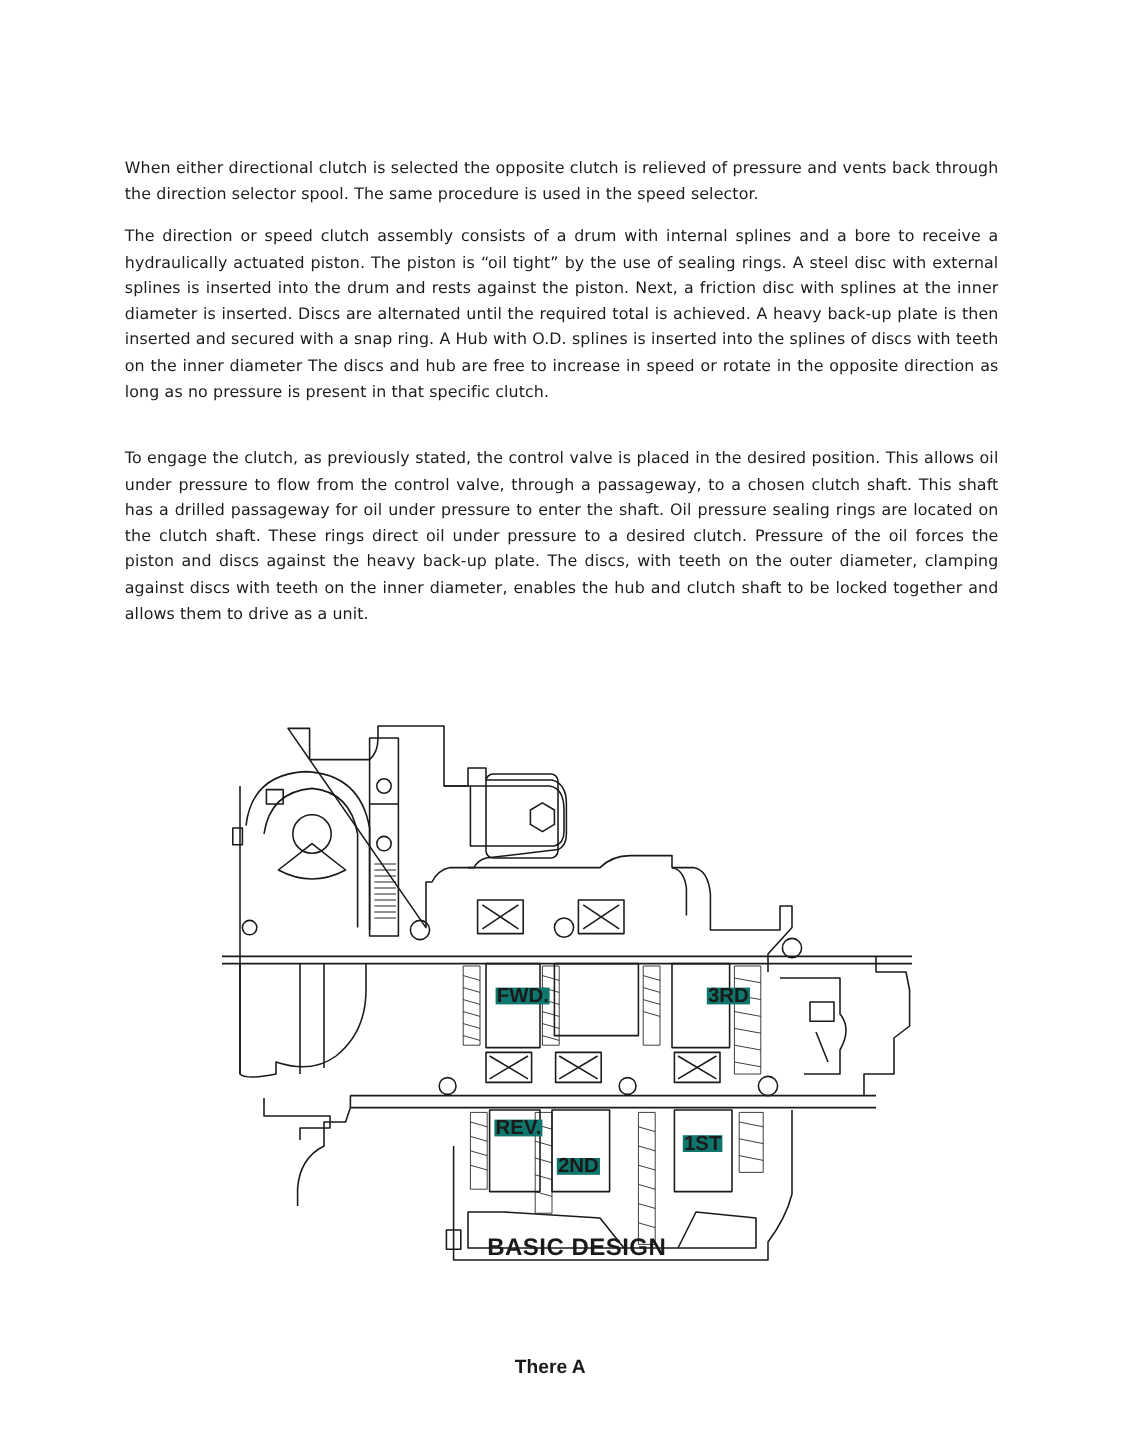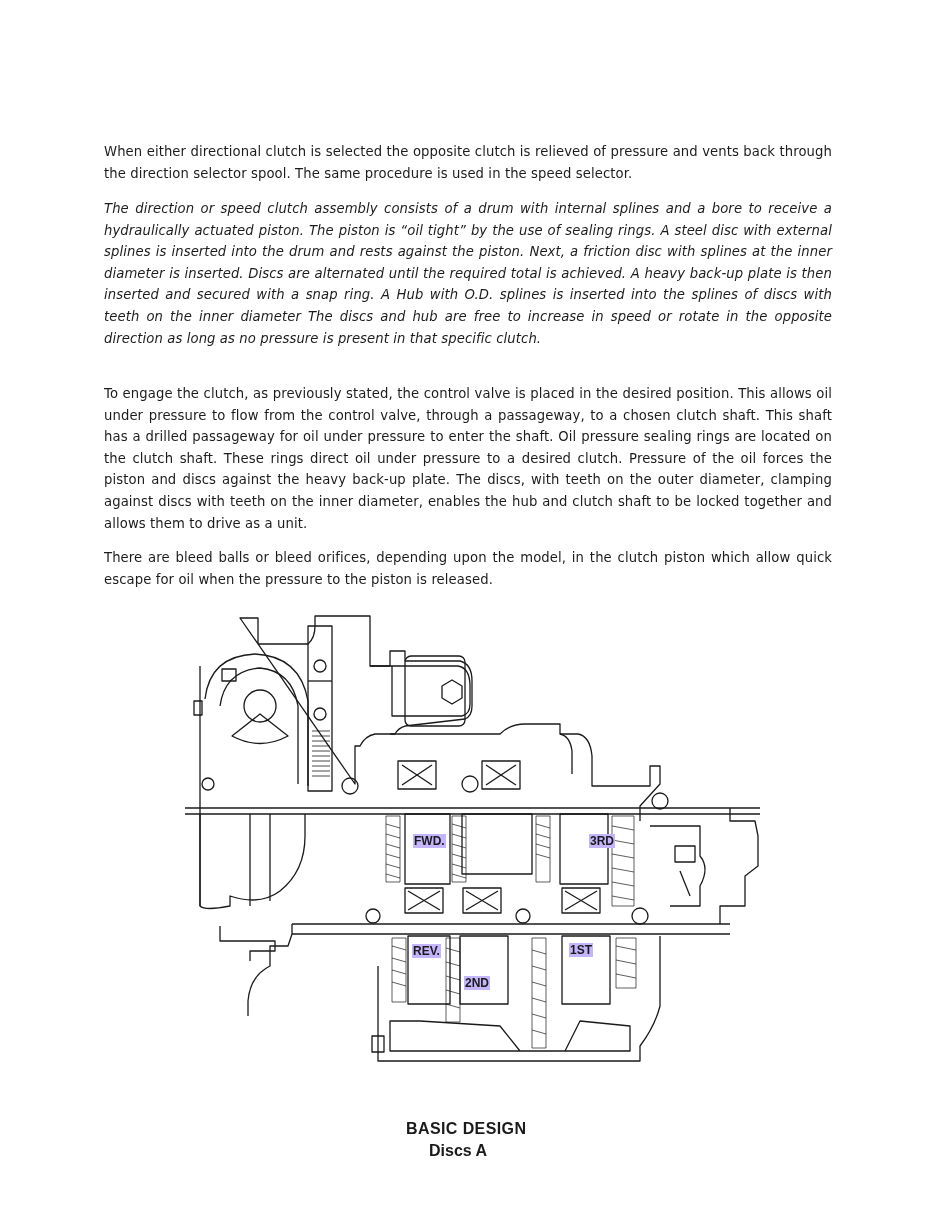--- a/index.html
+++ b/index.html
@@ -13,96 +13,94 @@
     position: relative;
     overflow: hidden;
     font-family: "Liberation Sans", "DejaVu Sans", sans-serif;
     color: #1a1a1a;
   }
   .page {
     position: absolute;
     left: 0; top: 0;
     width: 935px; height: 1037px;
     background: #ffffff;
-    margin-top: 11px;
   }
   .para {
     position: absolute;
     left: 104px;
     width: 728px;
     font-family: "DejaVu Sans", sans-serif;
     font-size: 13.2px;
     line-height: 21.6px;
     text-align: justify;
     letter-spacing: 0.1px;
     color: #1c1c1c;
     margin: 0;
   }
   #p1 { top: 130px; }
-  #p2 { top: 187px; font-style: italic; }
+  #p2 { top: 187px; }
   #p3 { top: 372px; }
   #p4 { top: 536px; }
 
   .figure {
     position: absolute;
     left: 180px;
     top: 595px;
     width: 590px;
     height: 470px;
   }
   .figure svg {
     width: 590px;
     height: 470px;
     display: block;
   }
   .clutch-label {
     position: absolute;
     font-family: "Liberation Sans", sans-serif;
     font-weight: bold;
-    font-size: 12px;
+    font-size: 17px;
     color: #1a1a1a;
-    background: #c4b5fd;
+    background: #0f766e;
     padding: 0 1px;
     line-height: 14px;
   }
   #lbl-fwd { left: 233px; top: 228px; }
   #lbl-3rd { left: 409px; top: 228px; }
   #lbl-rev { left: 232px; top: 338px; }
   #lbl-2nd { left: 284px; top: 370px; }
-  #lbl-1st { left: 389px; top: 337px; }
+  #lbl-1st { left: 389px; top: 351px; }
 
   .caption {
     position: absolute;
     font-family: "Liberation Sans", sans-serif;
     font-weight: bold;
     color: #1a1a1a;
     white-space: nowrap;
   }
   #caption-title {
     left: 406px;
-    top: 1109px;
-    font-size: 16px;
+    top: 1029px;
+    font-size: 20px;
     letter-spacing: 0.4px;
     text-align: center;
   }
   #caption-figure {
     left: 429px;
     top: 1131px;
     font-size: 16px;
   }
 </style>
 </head>
 <body>
 
 <div class="page">
 
   <p id="p1" class="para">When either directional clutch is selected the opposite clutch is relieved of pressure and vents back through the direction selector spool.  The same procedure is used in the speed selector.</p>
   <p id="p2" class="para">The direction or speed clutch assembly consists of a drum with internal splines and a bore to receive a hydraulically actuated piston.  The piston is “oil tight” by the use of sealing rings.  A steel disc with external splines is inserted into the drum and rests against the piston.  Next, a friction disc with splines at the inner diameter is inserted.  Discs are alternated until the required total is achieved.  A heavy back-up plate is then inserted and secured with a snap ring.  A Hub with O.D. splines is inserted into the splines of discs with teeth on the inner diameter  The discs and hub are free to increase in speed or rotate in the opposite direction as long as no pressure is present in that specific clutch.</p>
   <p id="p3" class="para">To engage the clutch, as previously stated, the control valve is placed in the desired position. This allows oil under pressure to flow from the control valve, through a passageway, to a chosen clutch shaft.  This shaft has a drilled passageway for oil under pressure to enter the shaft.  Oil pressure sealing rings are located on the clutch shaft. These rings direct oil under pressure to a desired clutch.  Pressure of the oil forces the piston and discs against the heavy back-up plate.  The discs, with teeth on the outer diameter, clamping against discs with teeth on the inner diameter, enables the hub and clutch shaft to be locked together and allows them to drive as a unit.</p>
-  <p id="p4" class="para">There are bleed balls or bleed orifices, depending upon the model, in the clutch piston which allow quick escape for oil when the pressure to the piston is released.</p>
 
   <div class="figure">
     <svg viewBox="0 0 590 470" xmlns="http://www.w3.org/2000/svg" fill="none" stroke="#1a1a1a" stroke-width="1.3" stroke-linejoin="round">
 
       <path d="M60 12 H78 V38 H128 Q135 32 135 20 V10 H190 V60 H210 V45 H225 V55 H280 Q292 58 292 75 V100 Q292 110 285 113 L225 120 Q218 122 215 128 H195 Q185 130 180 140 H175 V178 Z"></path>
       <path d="M190 60 H278 Q290 62 290 80 V98 Q290 108 282 110 H212 V60"></path>
       <rect x="225" y="50" width="60" height="70" rx="6"></rect>
       <polygon points="262,80 272,74 282,80 282,92 272,98 262,92"></polygon>
 
       <path d="M210 128 H320 Q330 118 345 118 H380 V128 H398 Q410 130 412 150 V180 H430 L470 180 V160 H480 L480 178 L460 200 V215"></path>
@@ -246,15 +244,15 @@
     </svg>
 
     <span id="lbl-fwd" class="clutch-label">FWD.</span>
     <span id="lbl-3rd" class="clutch-label">3RD</span>
     <span id="lbl-rev" class="clutch-label">REV.</span>
     <span id="lbl-2nd" class="clutch-label">2ND</span>
     <span id="lbl-1st" class="clutch-label">1ST</span>
   </div>
 
   <div id="caption-title" class="caption">BASIC DESIGN</div>
-  <div id="caption-figure" class="caption">Discs A</div>
+  <div id="caption-figure" class="caption">There A</div>
 
 </div>
 
 </body></html>

